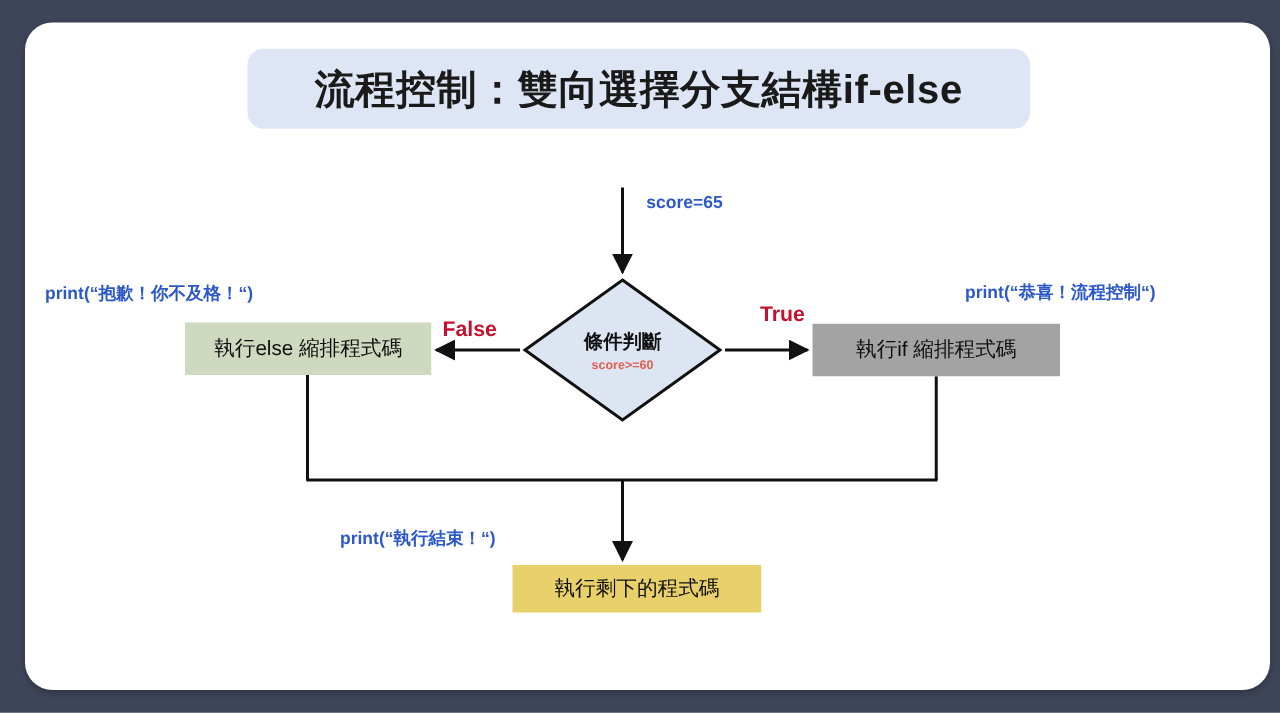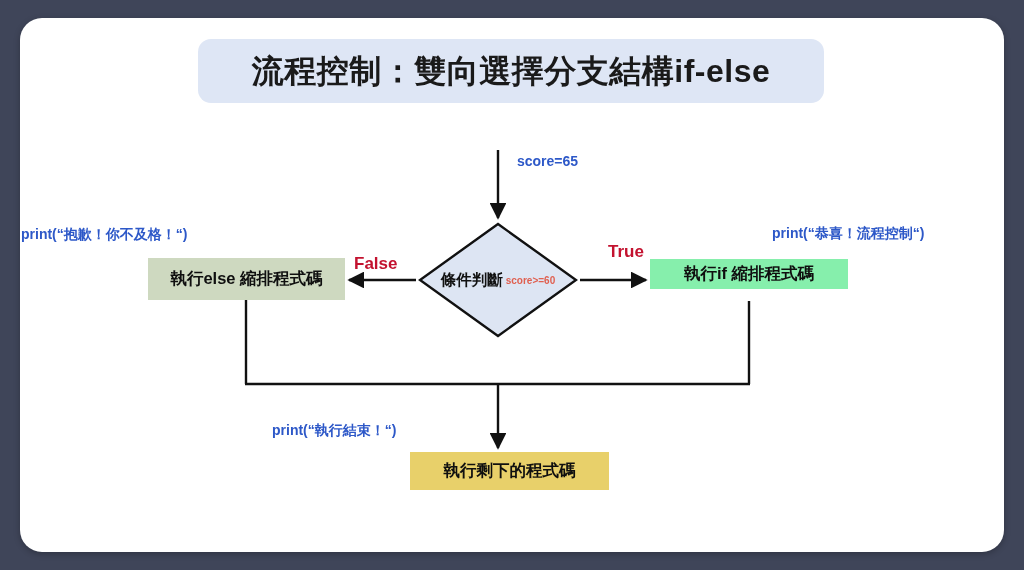--- a/index.html
+++ b/index.html
@@ -25,20 +25,21 @@
   #slide-card {
     position: absolute;
     left: 20px;
     top: 18px;
     width: 984px;
     height: 534px;
     background: #ffffff;
     border-radius: 22px;
     box-shadow: 0 2px 6px rgba(0,0,0,0.25);
     overflow: hidden;
+    padding-left: 12px;
   }
 
   
   #title-banner {
     position: absolute;
     left: 178px;
     top: 21px;
     width: 626px;
     height: 64px;
     background: #dee6f5;
@@ -82,37 +83,37 @@
     left: 128px;
     top: 240px;
     width: 197px;
     height: 42px;
     background: #ced9c0;
   }
   #node-if {
     left: 630px;
     top: 241px;
     width: 198px;
-    height: 30px;
-    background: #86efac;
+    height: 42px;
+    background: #a3a3a3;
   }
   #node-rest {
     left: 378px;
     top: 434px;
     width: 199px;
     height: 38px;
     background: #e8d островtext;
     margin-left: 12px;
   }
   #node-rest {
     background: #e8d06a;
   }
   .node-label {
     font-size: 16.5px;
-    font-weight: bold;
+    font-weight: normal;
     color: #0f0f0f;
     white-space: nowrap;
   }
 
   
   #node-decision {
     position: absolute;
     left: 398px;
     top: 204px;
     width: 160px;
@@ -124,21 +125,21 @@
     width: 160px;
     height: 116px;
   }
   #decision-text {
     position: absolute;
     left: 0;
     top: 0;
     width: 160px;
     height: 116px;
     display: flex;
-    flex-direction: row;
+    flex-direction: column;
     align-items: center;
     justify-content: center;
     gap: 3px;
   }
   #decision-title {
     font-size: 15.5px;
     font-weight: bold;
     color: #111111;
     white-space: nowrap;
   }
@@ -163,21 +164,21 @@
   
   .annotation {
     position: absolute;
     font-size: 14px;
     font-weight: bold;
     color: #2d58c8;
     white-space: nowrap;
     text-align: center;
   }
   #ann-score  { left: 497px; top: 135px; }
-  #ann-else   { left: 1px;  top: 208px; }
+  #ann-else   { left: 16px;  top: 208px; }
   #ann-if     { left: 752px; top: 207px; }
   #ann-end    { left: 252px; top: 404px; }
 </style>
 </head>
 <body>
 
 <div id="slide-frame">
   <div id="slide-card">
 
     <div id="title-banner">

